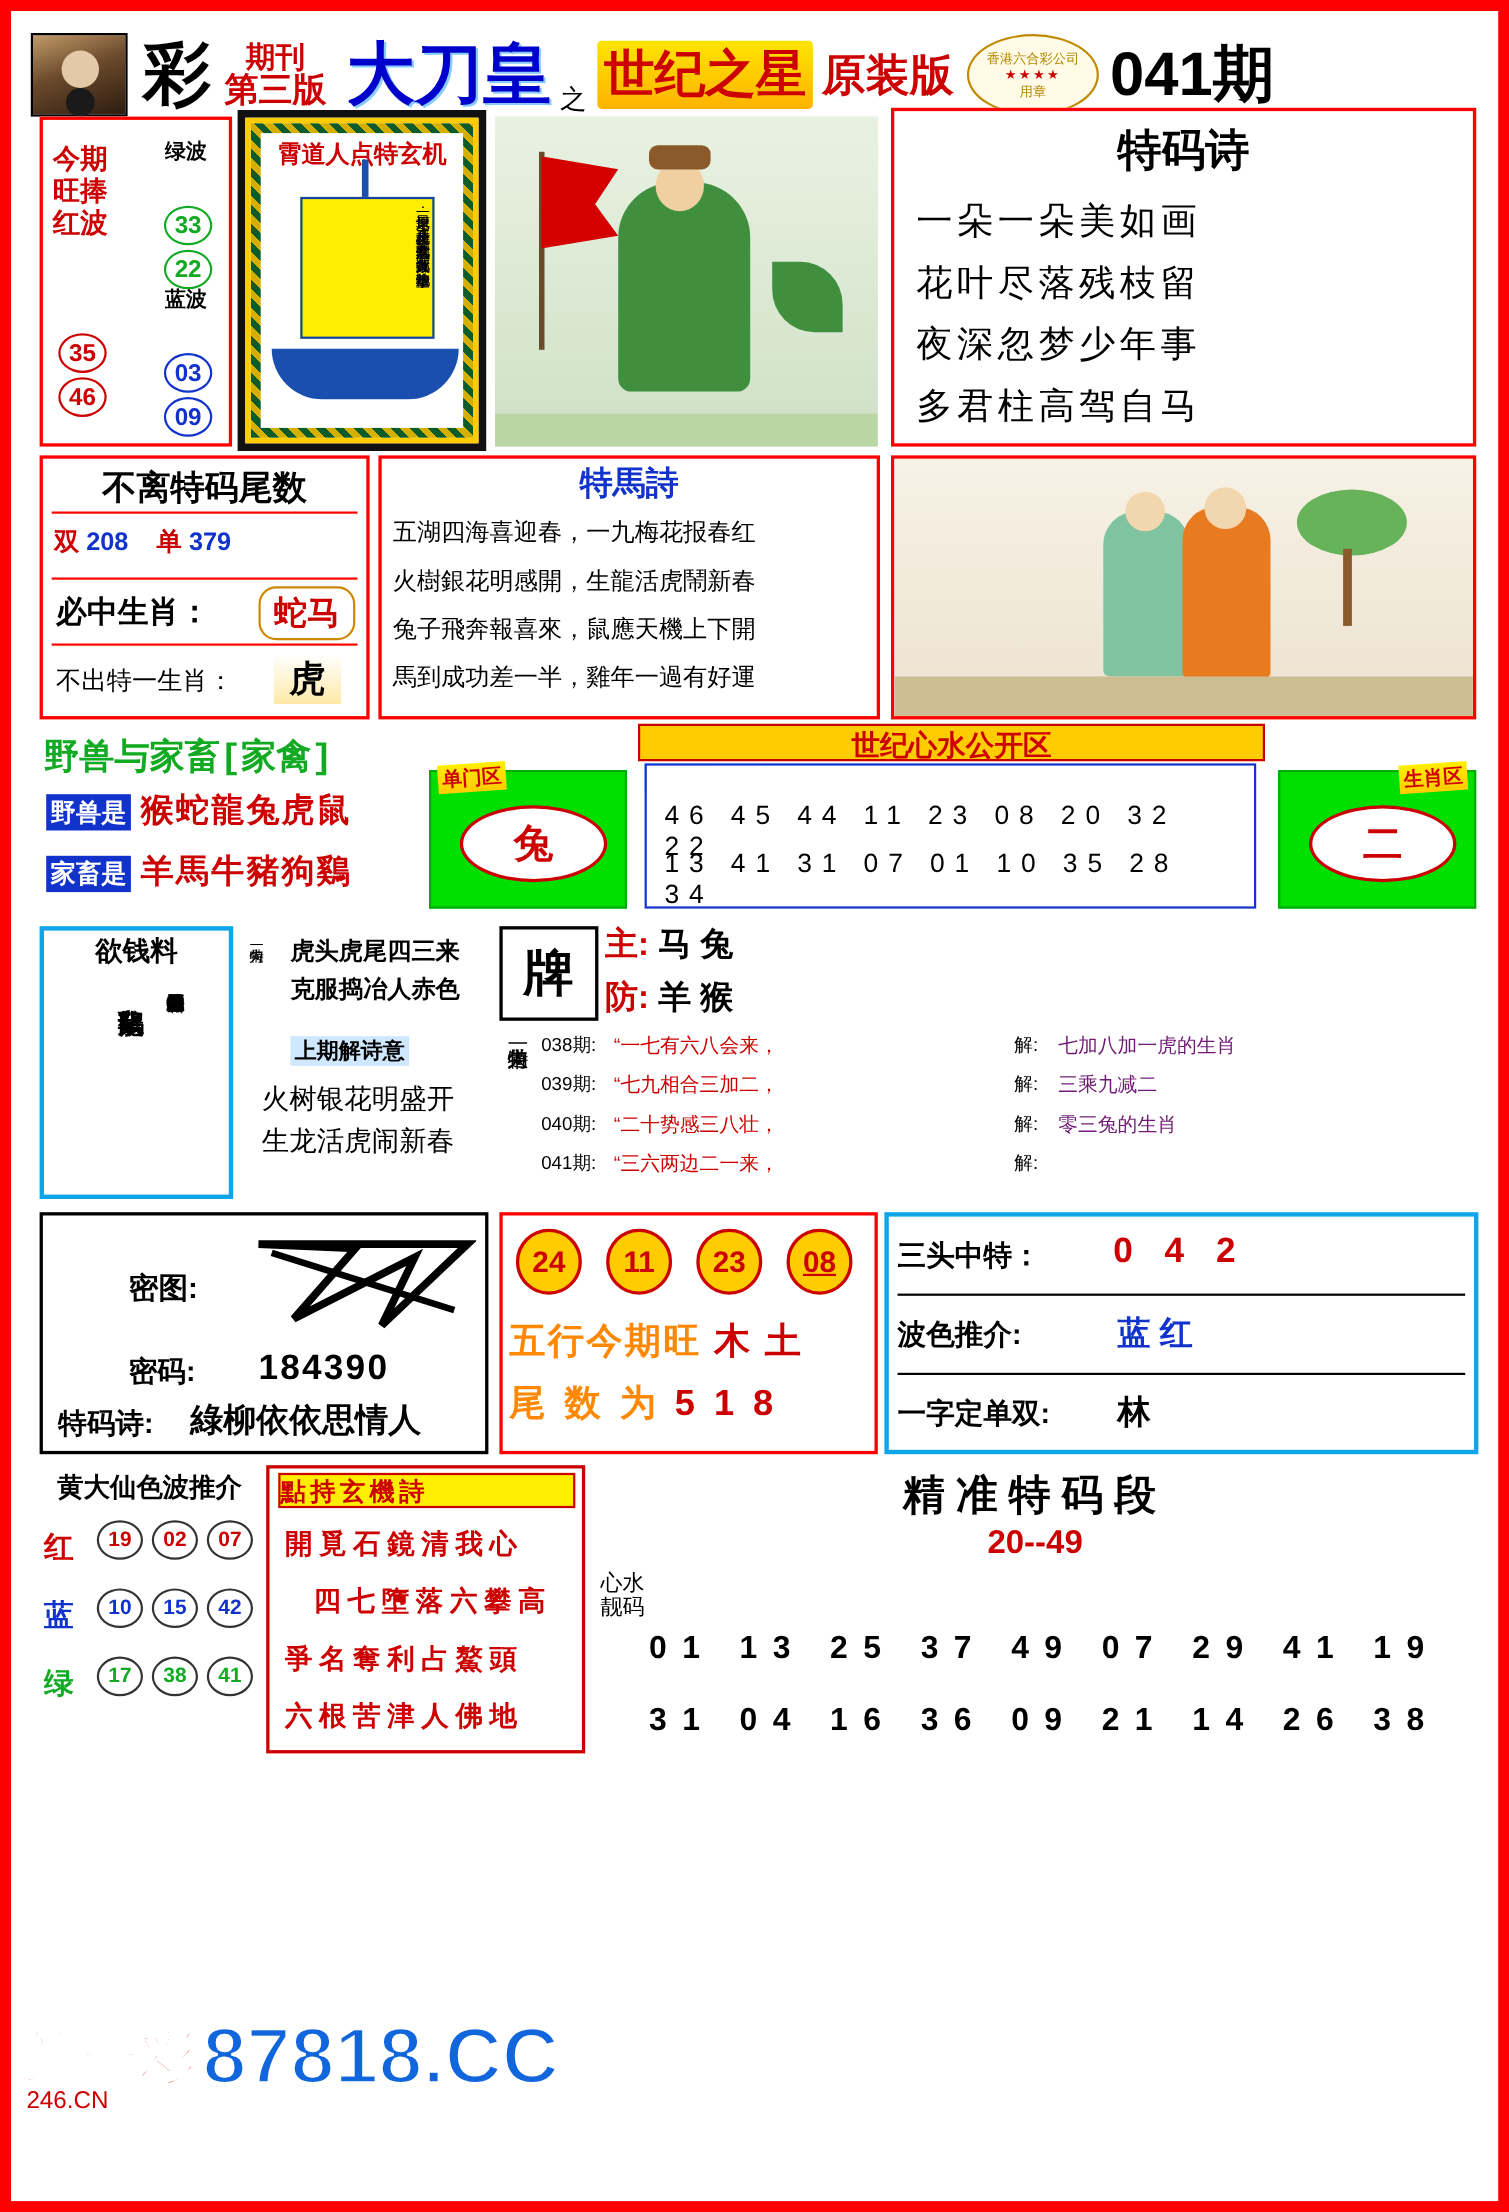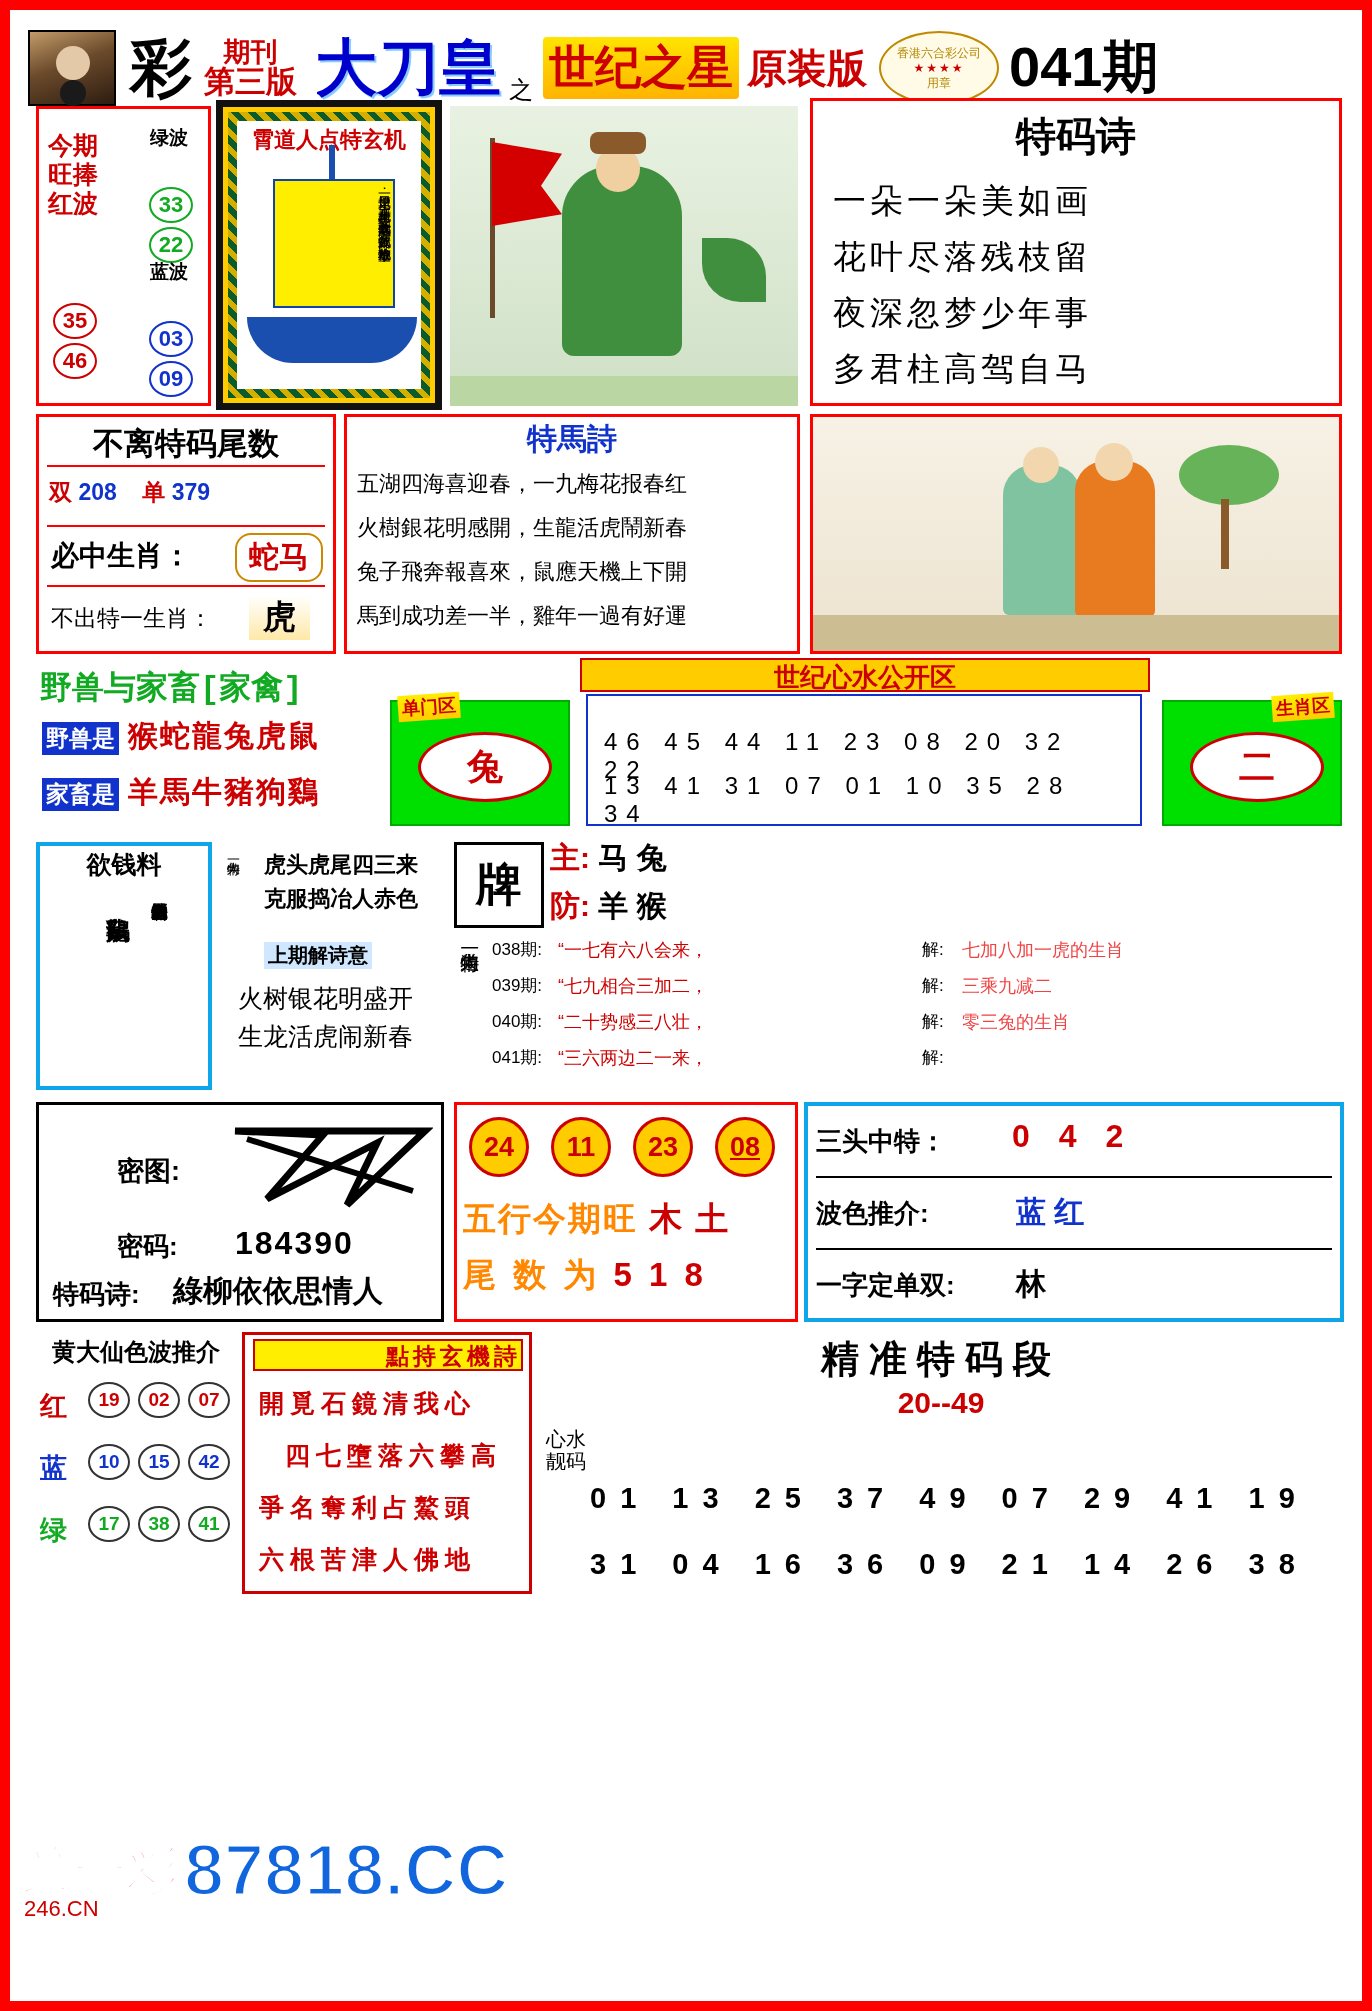--- a/index.html
+++ b/index.html
@@ -159,21 +159,21 @@
   #zhufang .l{position:absolute;left:0;font-size:30px;font-weight:bold;}
   #zhufang .l em{font-style:normal;color:#cc0000;}
   
   #daoren{left:444px;top:924px;width:890px;height:160px;background:#fff;}
   #daoren .side{position:absolute;left:4px;top:4px;font-size:19px;writing-mode:vertical-rl;text-orientation:upright;
      line-height:1.25;color:#000;}
   .drRow{position:absolute;left:38px;width:840px;height:30px;}
   .drRow .q{position:absolute;left:0;font-size:17px;color:#000;}
   .drRow .txt{position:absolute;left:66px;font-size:18px;color:#cc0000;}
   .drRow .ans{position:absolute;left:430px;font-size:17px;color:#000;}
-  .drRow .ansv{position:absolute;left:470px;font-size:18px;color:#ef4444;}
+  .drRow .ansv{position:absolute;left:470px;font-size:18px;color:#701a75;}
   
   #mitu{left:26px;top:1092px;width:408px;height:220px;background:#fff;border:3px solid #000;}
   #mitu .lbl1{position:absolute;left:78px;top:48px;font-size:27px;font-weight:bold;}
   #mitu .sym{position:absolute;left:188px;top:16px;width:206px;height:92px;}
   #mitu .lbl2{position:absolute;left:78px;top:124px;font-size:26px;font-weight:bold;}
   #mitu .code{position:absolute;left:196px;top:120px;font-size:32px;font-weight:bold;letter-spacing:2px;}
   #mitu .lbl3{position:absolute;left:14px;top:172px;font-size:26px;font-weight:bold;}
   #mitu .poem{position:absolute;left:134px;top:166px;font-size:30px;font-weight:bold;}
   
   #balls{left:444px;top:1092px;width:344px;height:220px;background:#fff;}
@@ -193,21 +193,21 @@
   
   #hdx{left:26px;top:1324px;width:200px;height:260px;background:#fff;}
   #hdx .t{position:absolute;left:0;top:2px;width:100%;text-align:center;font-size:24px;font-weight:bold;}
   .hdxRow{position:absolute;left:4px;width:192px;height:48px;}
   .hdxRow .k{position:absolute;left:0;top:6px;font-size:27px;font-weight:bold;}
   .hdxRow .n{position:absolute;width:38px;height:32px;border-radius:50%;border:2px solid #333;
      display:flex;align-items:center;justify-content:center;font-size:19px;font-weight:bold;background:#fff;}
   
   #dtx{left:232px;top:1322px;width:290px;height:262px;background:#fff;border:3px solid #cc0000;}
   #dtx .t{position:absolute;left:8px;top:4px;width:270px;height:32px;background:#ffee00;border:2px solid #cc0000;
-    box-sizing:border-box;text-align:right;font-size:23px;font-weight:bold;color:#cc0000;letter-spacing:4px;}
+    box-sizing:border-box;text-align:left;font-size:23px;font-weight:bold;color:#cc0000;letter-spacing:4px;}
   #dtx .l{position:absolute;left:14px;font-size:25px;font-weight:bold;color:#cc0000;letter-spacing:6px;}
   
   #jz{left:528px;top:1322px;width:806px;height:262px;background:#fff;}
   #jz .t{position:absolute;left:0;top:2px;width:100%;text-align:center;font-size:38px;font-weight:bold;letter-spacing:10px;}
   #jz .rng{position:absolute;left:0;top:54px;width:100%;text-align:center;font-size:30px;font-weight:bold;color:#cc0000;}
   #jz .side{position:absolute;left:8px;top:96px;font-size:20px;line-height:1.1;width:40px;text-align:center;}
   #jz .nrow{position:absolute;left:52px;width:740px;font-size:29px;font-weight:bold;letter-spacing:14px;color:#000000;margin-top:40px;}
   
   #wm{position:absolute;left:0;top:1800px;width:1372px;height:120px;
       display:flex;align-items:center;}

